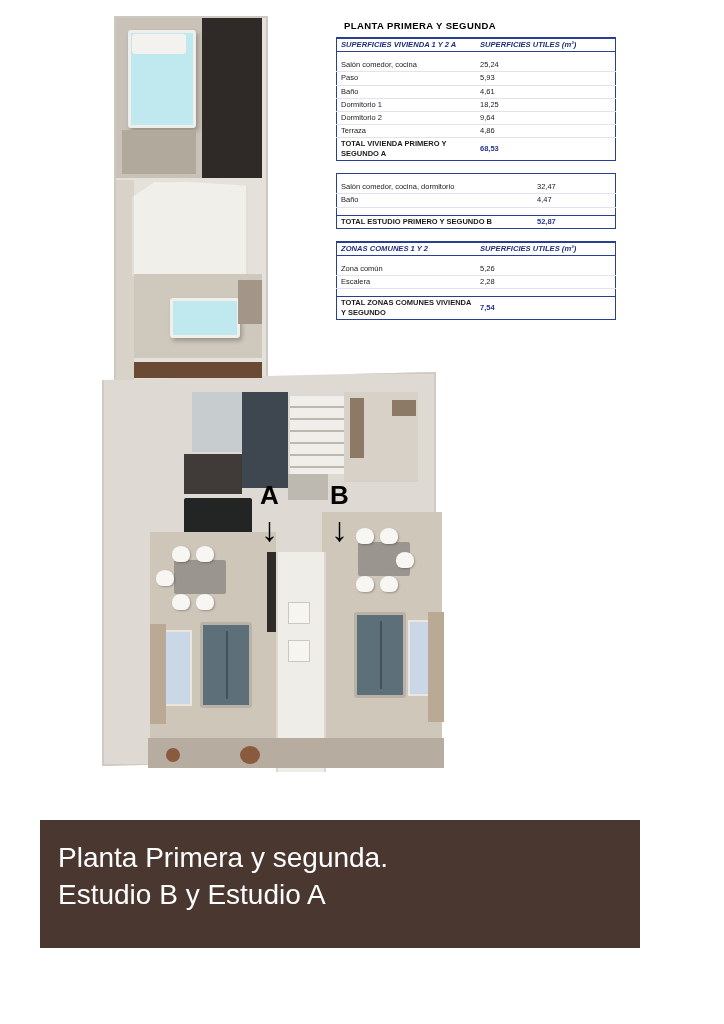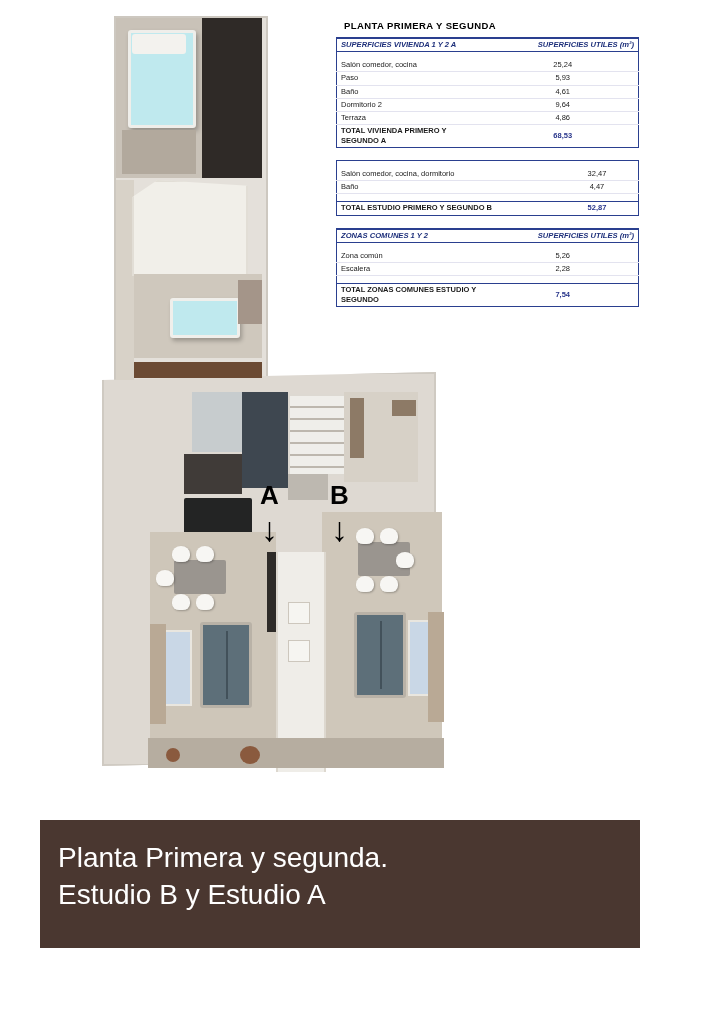--- a/index.html
+++ b/index.html
@@ -323,21 +323,21 @@
   }
   .tbl-title {
     font-size: 9.5px;
     font-weight: bold;
     color: #000;
     letter-spacing: .4px;
     margin: 0 0 6px 8px;
   }
   table.sheet {
     border-collapse: collapse;
-    width: 303px;
+    width: 280px;
     table-layout: fixed;
     border: 1px solid #2a3f8f;
     padding-left: 42px;
   }
   table.sheet + table.sheet { margin-top: 12px; }
   table.sheet th, table.sheet td {
     padding: 1px 4px;
     font-size: 7.5px;
     color: #1a1a1a;
     line-height: 1.35;
@@ -347,27 +347,27 @@
     background: #ffffff;
     color: #1d2f7a;
     font-style: italic;
     font-weight: bold;
     font-size: 7.6px;
     border-top: 2px solid #2a3f8f;
     border-bottom: 1px solid #2a3f8f;
     text-align: left;
     white-space: nowrap;
   }
-  tr.hdr th.right { text-align: right; }
+  tr.hdr th.right { }
   td.label {
     text-align: left;
     border-right: 1px solid #2a3f8f;
   }
   td.val {
-    text-align: center;
+    text-align: left;
     color: #27348a;
     width: 74px;
   }
   tr.spacer td { height: 5px; }
   tr.total td {
     font-weight: bold;
     border-top: 1px solid #2a3f8f;
   }
   tr.total td.val { color: #27348a; }
   tr.row td { border-bottom: 1px solid #e3e3ef; }
@@ -495,20 +495,24 @@
     </tr>
     <tr class="row">
       <td class="label">Paso</td>
       <td class="val">5,93</td>
     </tr>
     <tr class="row">
       <td class="label">Baño</td>
       <td class="val">4,61</td>
     </tr>
     <tr class="row">
+      <td class="label">Dormitorio 1</td>
+      <td class="val">18,25</td>
+    </tr>
+    <tr class="row">
       <td class="label">Dormitorio 2</td>
       <td class="val">9,64</td>
     </tr>
     <tr class="row">
       <td class="label">Terraza</td>
       <td class="val">4,86</td>
     </tr>
     <tr class="total">
       <td class="label">TOTAL VIVIENDA PRIMERO Y SEGUNDO A</td>
       <td class="val">68,53</td>
@@ -557,21 +561,21 @@
     </tr>
     <tr class="row">
       <td class="label">Escalera</td>
       <td class="val">2,28</td>
     </tr>
     <tr class="spacer">
           <td class="label"></td>
           <td class="val"></td>
         </tr>
     <tr class="total">
-      <td class="label">TOTAL ZONAS COMUNES ESTUDIO Y SEGUNDO</td>
+      <td class="label">TOTAL ZONAS COMUNES VIVIENDA Y SEGUNDO</td>
       <td class="val">7,54</td>
     </tr>
   </tbody>
     </table>
 </div>
 
 <div class="caption">
   <div>Planta Primera y segunda.</div>
   <div>Estudio B y Estudio A</div>
 </div>

